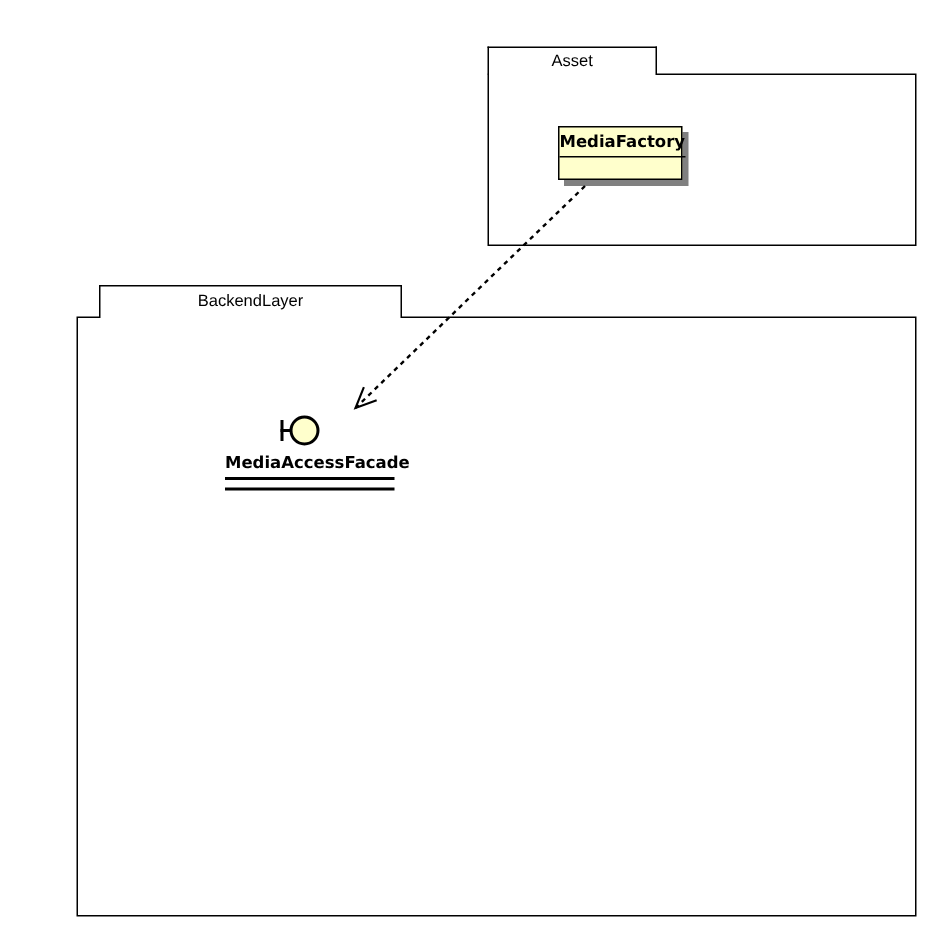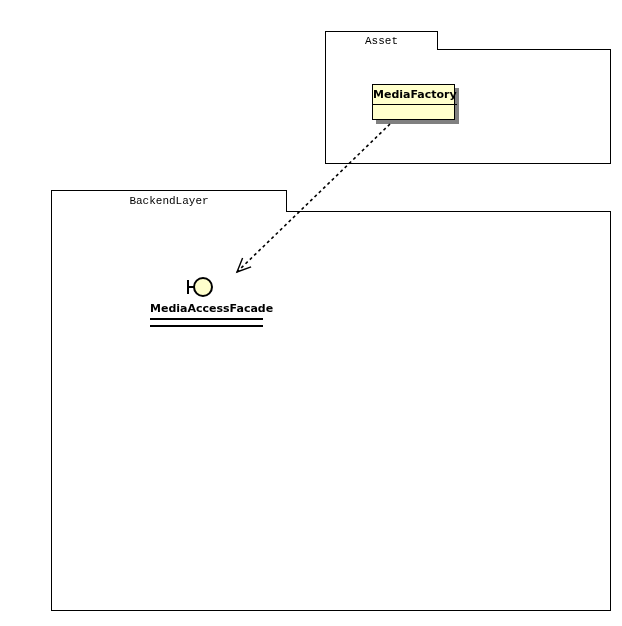--- a/index.html
+++ b/index.html
@@ -25,21 +25,21 @@
     box-sizing: border-box;
     border: 1px solid #000000;
     border-bottom: none;
     background: #ffffff;
     display: flex;
     align-items: center;
     justify-content: center;
     z-index: 3;
   }
   .pkg-tab-label {
-    font-family: Liberation Mono, monospace;
+    font-family: Liberation Sans, sans-serif;
     font-size: 11px;
     color: #000000;
     line-height: 1;
     letter-spacing: 0px;
     white-space: nowrap;
   }
   .pkg-body {
     position: absolute;
     box-sizing: border-box;
     border: 1px solid #000000;
@@ -163,21 +163,21 @@
     <div class="cls-box" style="background: rgb(255, 255, 204);">
       <div class="cls-name-comp">
         <span class="cls-name">MediaFactory</span>
       </div>
       <div class="cls-comp"></div>
       <div class="cls-comp last"></div>
     </div>
   </div>
 
   <div class="pkg-body" id="backend-body" style="left: 51px; top: 211px; width: 560px; height: 400px;"></div>
-  <div class="pkg-tab" id="backend-tab" style="left: 51px; top: 190px; width: 236px; height: 22px;">
+  <div class="pkg-tab" id="backend-tab" style="left: 66px; top: 190px; width: 202px; height: 22px;">
     <span class="pkg-tab-label">BackendLayer</span>
   </div>
 
   <div class="iface" id="mediaaccessfacade" style="left: 0px; top: 0px; width: 622px; height: 626px;">
     <div class="iface-stub-v" id="iface-stub-v" style="left: 187px; top: 280px; height: 14px;"></div>
     <div class="iface-stub-h" id="iface-stub-h" style="left: 187px; top: 286px; width: 9px;"></div>
     <div class="iface-circle" id="iface-circle" style="left: 193px; top: 277px; width: 20px; height: 20px; background: rgb(255, 255, 204);"></div>
     <div class="iface-label" id="iface-label" style="left: 150px; top: 303px; width: 113px;">MediaAccessFacade</div>
     <div class="iface-rule" id="iface-rule-0" style="left: 150px; top: 318px; width: 113px;"></div>
     <div class="iface-rule" id="iface-rule-1" style="left: 150px; top: 325px; width: 113px;"></div>

